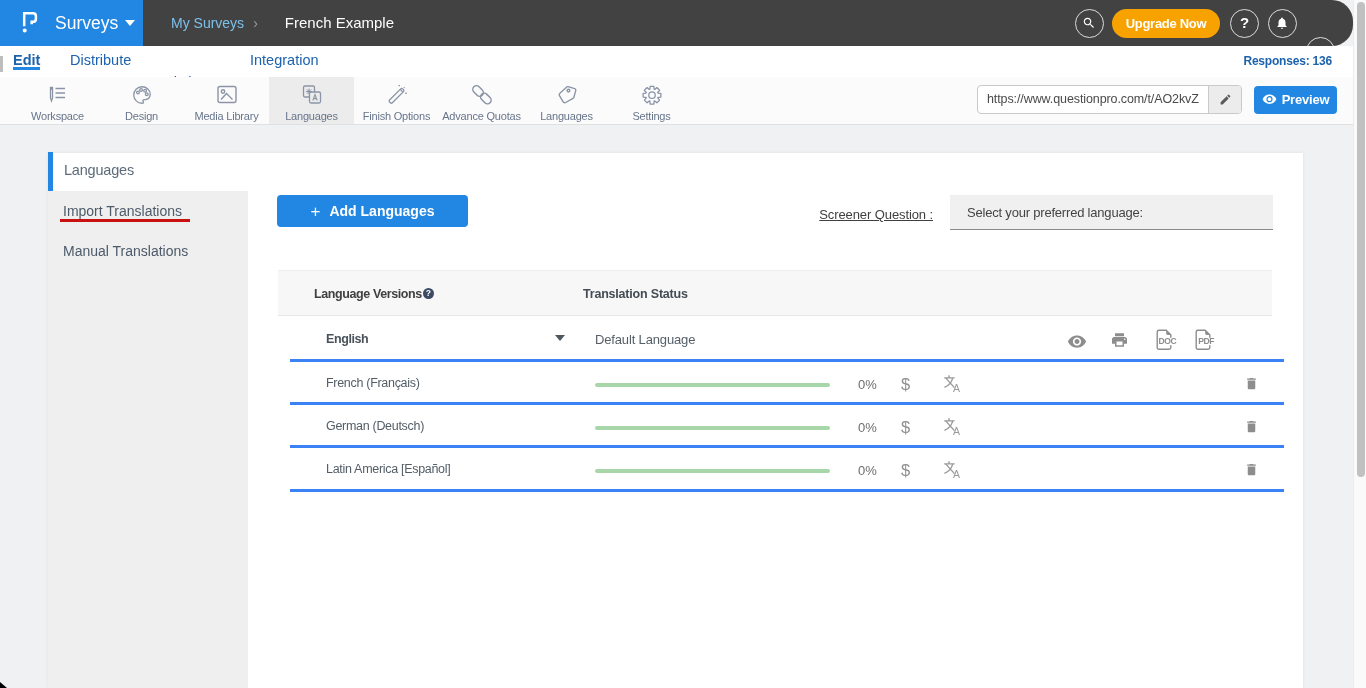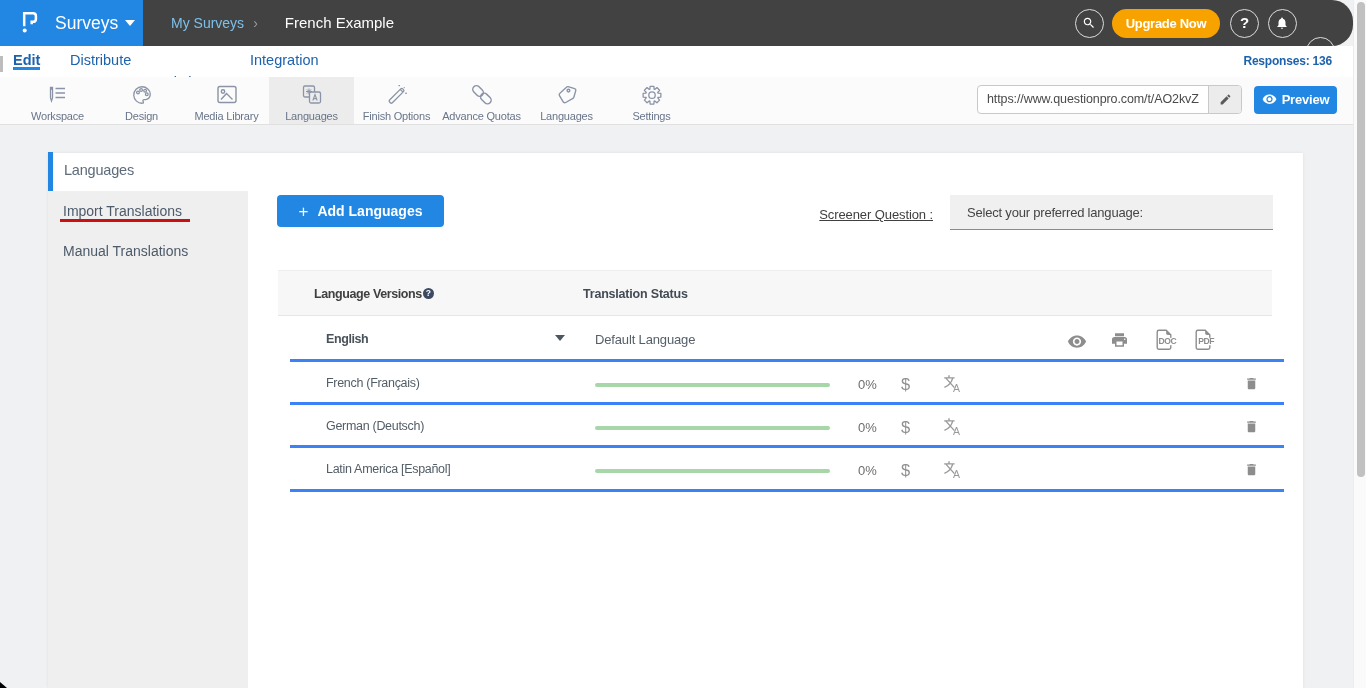--- a/index.html
+++ b/index.html
@@ -37,21 +37,21 @@
 .preview { position:absolute; left:1254px; top:8.5px; width:83px; height:28px; background:#2187e3; border-radius:4px; color:#ffffff; text-align:center; line-height:28px; font-size:13px; font-weight:700; letter-spacing:-.2px; }
 
 .card { position:absolute; left:48px; top:153px; width:1255px; height:535px; background:#fff; box-shadow:0 0 3px rgba(0,0,0,.08); }
 .sidehead { position:absolute; left:0; top:0; width:200px; height:38px; background:#fff; }
 .sidebar { position:absolute; left:0; top:38px; width:200px; height:497px; background:#efefef; }
 .bluebar { position:absolute; left:0; top:-1px; width:5px; height:39px; background:#2187e3; }
 .sh-txt { position:absolute; left:16px; top:9px; font-size:14.5px; letter-spacing:-.2px; color:#5d6b7a; }
 .side-item { position:absolute; left:15px; font-size:14px; color:#4c5a69; }
 .redline { position:absolute; left:12px; top:28px; width:130px; height:2.5px; background:#ca1111; }
 
-.addbtn { position:absolute; left:229px; top:42px; width:167px; height:32px; background:#2187e3; border-radius:4px; color:#fff; text-align:center; line-height:32px; font-size:14px; font-weight:700; }
+.addbtn { position:absolute; left:229px; top:42px; width:191px; height:32px; background:#2187e3; border-radius:4px; color:#fff; text-align:center; line-height:32px; font-size:14px; font-weight:700; }
 .scr-lbl { position:absolute; right:370px; top:54px; white-space:nowrap; font-size:13px; letter-spacing:-.1px; color:#3f3f3f;text-decoration:underline; }
 .scr-sel { position:absolute; left:902px; top:42px; width:323px; height:35px; background:#f0f0f0; border-bottom:1px solid #8a8a8a; }
 .scr-sel span { position:absolute; left:17px; top:10px; font-size:13px; letter-spacing:-.2px; color:#444; }
 
 .thead { position:absolute; left:230px; top:117px; width:994px; height:46px; background:#f7f7f7; border-top:1px solid #eee; border-bottom:1px solid #e6e6e6; }
 .th1 { position:absolute; left:36px; top:16px; font-size:12.5px; font-weight:700; color:#404040; letter-spacing:-.4px; }
 .th2 { position:absolute; left:305px; top:16px; font-size:12.5px; font-weight:700; color:#434c55; letter-spacing:-.2px; }
 .qhelp { position:absolute; left:144.5px; top:16.5px; width:11.5px; height:11.5px; background:#3c4a64; border-radius:50%; color:#fff; font-size:8.5px; font-weight:700; text-align:center; line-height:11.5px; }
 .trow { position:absolute; left:242px; width:994px; border-bottom:3px solid #3b82f6; }
 .lang { position:absolute; left:36px; font-size:12.5px; letter-spacing:-.3px; color:#535d66; }

